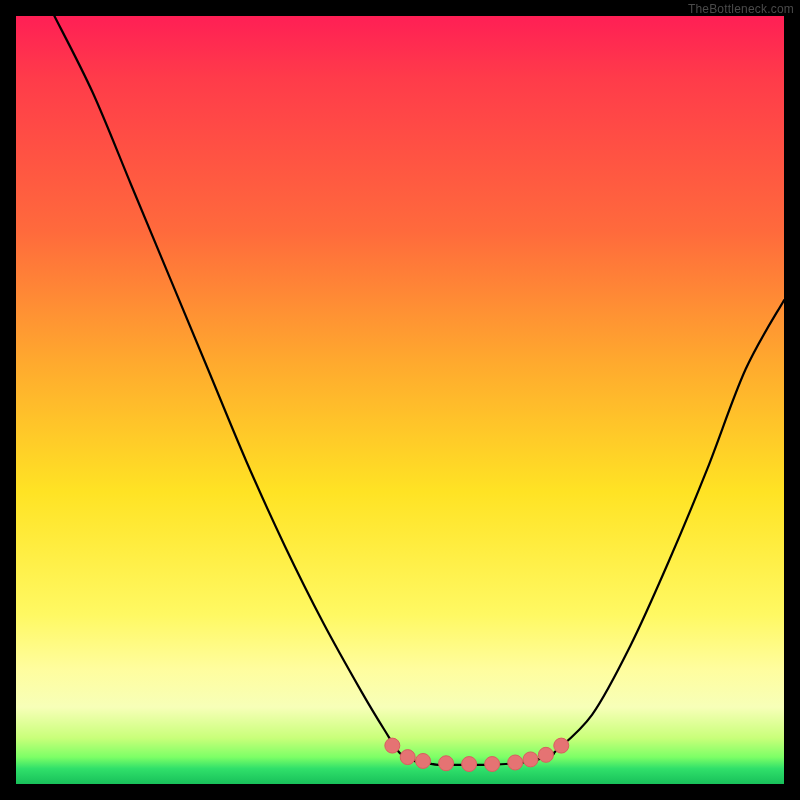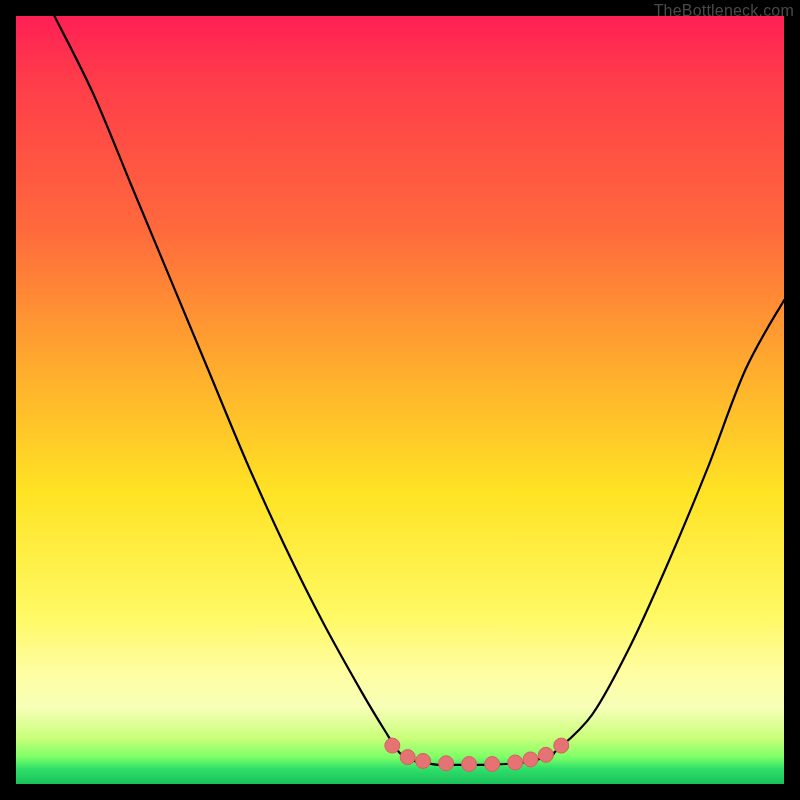--- a/index.html
+++ b/index.html
@@ -46,21 +46,21 @@
       #7dff66 96.5%,
       #30e06a 98%,
       #18c05a 100%
     );
   }
   .watermark {
     position: absolute;
     top: 2px;
     right: 6px;
     color: #4a4a4a;
-    font-size: 16px;
+    font-size: 12px;
     font-weight: 500;
     letter-spacing: 0.2px;
     user-select: none;
   }
   svg.curve {
     position: absolute;
     left: 0;
     top: 0;
     width: 100%;
     height: 100%;

